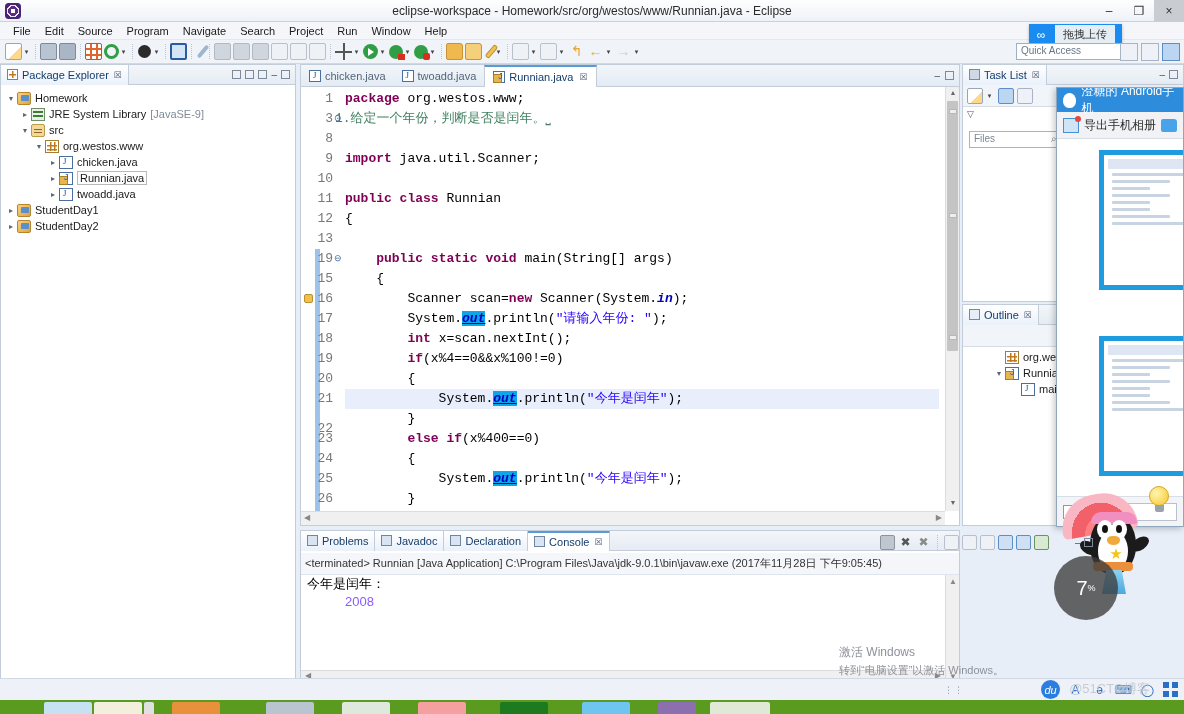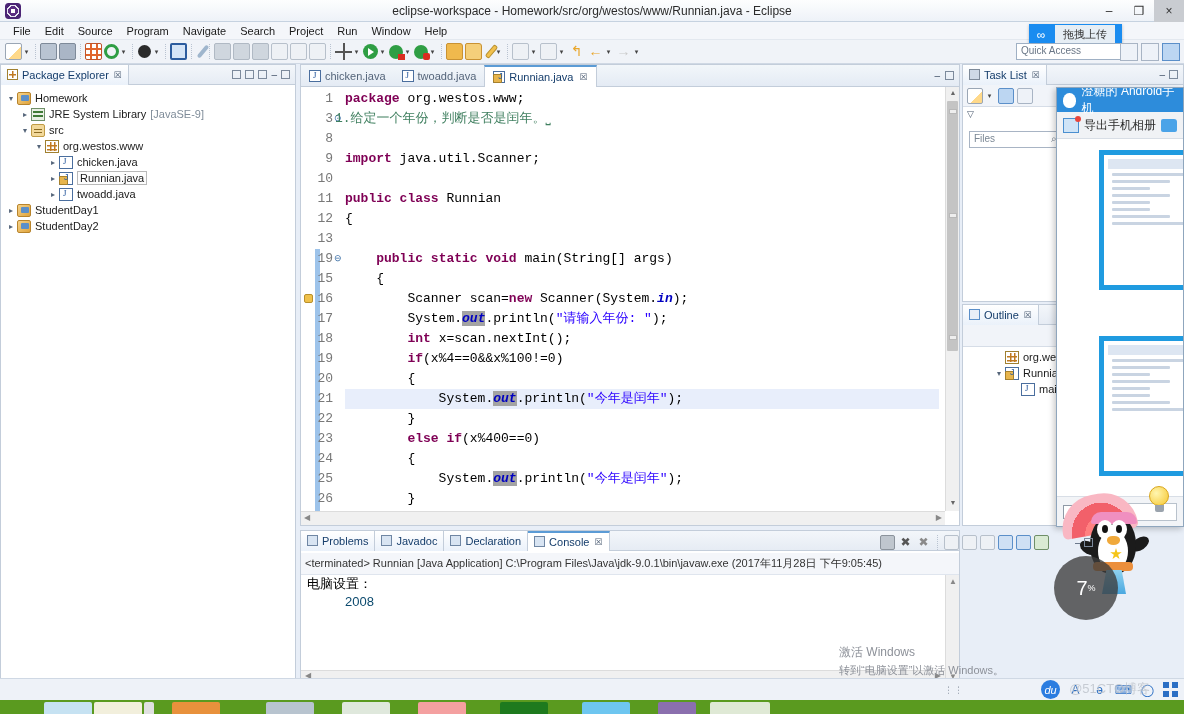--- a/index.html
+++ b/index.html
@@ -152,38 +152,38 @@
   #codearea{position:absolute;top:22px;left:0;right:0;bottom:0;background:#fff;overflow:hidden;}
   #gutter-marks{position:absolute;left:0;top:0;width:14px;bottom:14px;background:#fff;}
   #annotbar{position:absolute;left:14px;top:0;width:5px;bottom:14px;}
   .codeline{height:20px;line-height:20px;white-space:pre;font-family:"Liberation Mono","DejaVu Sans Mono",monospace;font-size:13px;}
   .lnum{position:absolute;width:28px;text-align:right;left:4px;color:#787878;font-family:"Liberation Mono",monospace;font-size:13px;line-height:20px;}
   .ctext{position:absolute;left:44px;right:20px;}
   .kw{color:#7f0055;font-weight:bold;}
   .str{color:#2a00ff;}
   .cmt{color:#3f7f5f;}
   .fld{color:#0000c0;font-style:italic;font-weight:bold;}
-  .stat{background:#a3a3a3;}
+  .stat{background:#0ea5e9;text-decoration:underline;}
   .plain{color:#000;}
   .hl-line{position:absolute;left:44px;right:20px;height:20px;background:#e8eefb;}
   #vscroll{position:absolute;right:0;top:0;width:14px;bottom:14px;background:#f0f0f0;border-left:1px solid #dcdcdc;}
   #vthumb{position:absolute;left:1px;top:14px;width:11px;height:250px;background:#c4c4c4;border-radius:1px;}
   .varrow{position:absolute;left:2px;width:10px;height:10px;text-align:center;font-size:7px;color:#666;}
   #hscroll{position:absolute;left:0;right:14px;bottom:0;height:14px;background:#f0f0f0;border-top:1px solid #dcdcdc;}
   .marker-dot{position:absolute;left:3px;width:9px;height:9px;}
   .ovr-mark{position:absolute;right:2px;width:8px;height:5px;border:1px solid #b8b8b8;background:#eee;}
 
   
   #consolepanel{left:300px;right:224px;top:466px;bottom:0;}
   #conbody{position:absolute;top:44px;left:0;right:0;bottom:0;background:#fff;overflow:hidden;}
   #conhdr{position:absolute;top:22px;left:0;right:0;height:22px;background:#f4f6fa;border-bottom:1px solid #dfe5ee;
     font-size:11px;color:#333;display:flex;align-items:center;padding-left:4px;white-space:nowrap;}
   .conline{font-size:13px;line-height:18px;padding-left:6px;white-space:pre;}
   .con-out{color:#000;}
-  .con-in{color:#0c4a6e;padding-left:44px;}
+  .con-in{color:#8b5cf6;padding-left:44px;}
   #con-hs{position:absolute;left:0;right:14px;bottom:0;height:13px;background:#f0f0f0;border-top:1px solid #dcdcdc;}
   #con-vs{position:absolute;right:0;top:44px;width:14px;bottom:0;background:#f0f0f0;border-left:1px solid #dcdcdc;}
   .cti{width:15px;height:15px;border-radius:2px;}
 
   
   #tasklist{right:0;top:0;width:222px;height:238px;}
   #findbox{position:absolute;top:66px;left:6px;width:95px;height:17px;border:1px solid #a8b4c4;background:#fff;
     font-size:10px;color:#7a8794;padding:1px 4px;}
   #outline{right:0;top:240px;width:222px;height:222px;}
   #outlinebody{position:absolute;top:44px;left:0;right:0;bottom:0;}
@@ -482,21 +482,21 @@
           <div class="lnum" style="top: 262px;">19</div>
           <div class="codeline ctext" style="top: 262px;"><span class="plain">        </span><span class="kw">if</span><span class="plain">(x%4==0&amp;&amp;x%100!=0)</span></div>
           <div style="position: absolute; left: 14px; width: 5px; height: 20px; background: rgb(157, 195, 234); top: 282px;"></div>
           <div class="lnum" style="top: 282px;">20</div>
           <div class="codeline ctext" style="top: 282px;"><span class="plain">        {</span></div>
           <div class="hl-line" style="top: 302px;"></div>
           <div style="position: absolute; left: 14px; width: 5px; height: 20px; background: rgb(157, 195, 234); top: 302px;"></div>
           <div class="lnum" style="top: 302px;">21</div>
           <div class="codeline ctext" style="top: 302px;"><span class="plain">            System.</span><span class="fld stat">out</span><span class="plain">.println(</span><span class="str">"今年是闰年"</span><span class="plain">);</span></div>
           <div style="position: absolute; left: 14px; width: 5px; height: 20px; background: rgb(157, 195, 234); top: 322px;"></div>
-          <div class="lnum" style="top: 322px;">22</div>
+          <div class="lnum" style="top: 332px;">22</div>
           <div class="codeline ctext" style="top: 322px;"><span class="plain">        }</span></div>
           <div style="position: absolute; left: 14px; width: 5px; height: 20px; background: rgb(157, 195, 234); top: 342px;"></div>
           <div class="lnum" style="top: 342px;">23</div>
           <div class="codeline ctext" style="top: 342px;"><span class="plain">        </span><span class="kw">else if</span><span class="plain">(x%400==0)</span></div>
           <div style="position: absolute; left: 14px; width: 5px; height: 20px; background: rgb(157, 195, 234); top: 362px;"></div>
           <div class="lnum" style="top: 362px;">24</div>
           <div class="codeline ctext" style="top: 362px;"><span class="plain">        {</span></div>
           <div style="position: absolute; left: 14px; width: 5px; height: 20px; background: rgb(157, 195, 234); top: 382px;"></div>
           <div class="lnum" style="top: 382px;">25</div>
           <div class="codeline ctext" style="top: 382px;"><span class="plain">            System.</span><span class="fld stat">out</span><span class="plain">.println(</span><span class="str">"今年是闰年"</span><span class="plain">);</span></div>
@@ -537,21 +537,21 @@
           <span>Declaration</span>
         </div>
         <div class="ptab" style="background: rgb(255, 255, 255); border-top: 2px solid rgb(91, 155, 213);">
           <span class="ti" style="background: rgb(216, 228, 242); border: 1px solid rgb(111, 134, 163);"></span>
           <span>Console</span>
           <span class="x">☒</span>
         </div>
       </div>
     <div id="conhdr">&lt;terminated&gt; Runnian [Java Application] C:\Program Files\Java\jdk-9.0.1\bin\javaw.exe (2017年11月28日 下午9:05:45)</div>
     <div id="conbody">
-        <div class="conline con-out">电脑设置：</div>
+        <div class="conline con-out">今年是闰年：</div>
         <div class="conline con-in">2008</div>
       </div>
     <div id="con-vs">
       <div style="position:absolute;top:2px;left:3px;font-size:8px;color:#888">▲</div>
       <div style="position:absolute;bottom:2px;left:3px;font-size:8px;color:#888">▼</div>
     </div>
     <div id="con-hs">
       <div style="position:absolute;left:4px;top:0;font-size:8px;color:#888">◀</div>
       <div style="position:absolute;right:4px;top:0;font-size:8px;color:#888">▶</div>
     </div>

